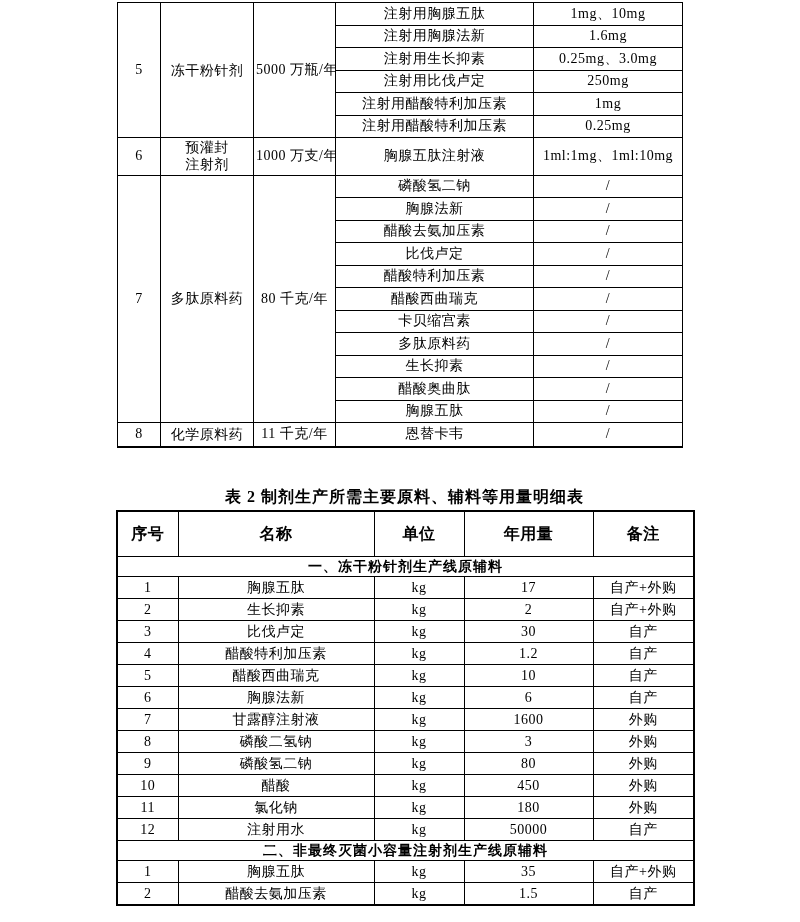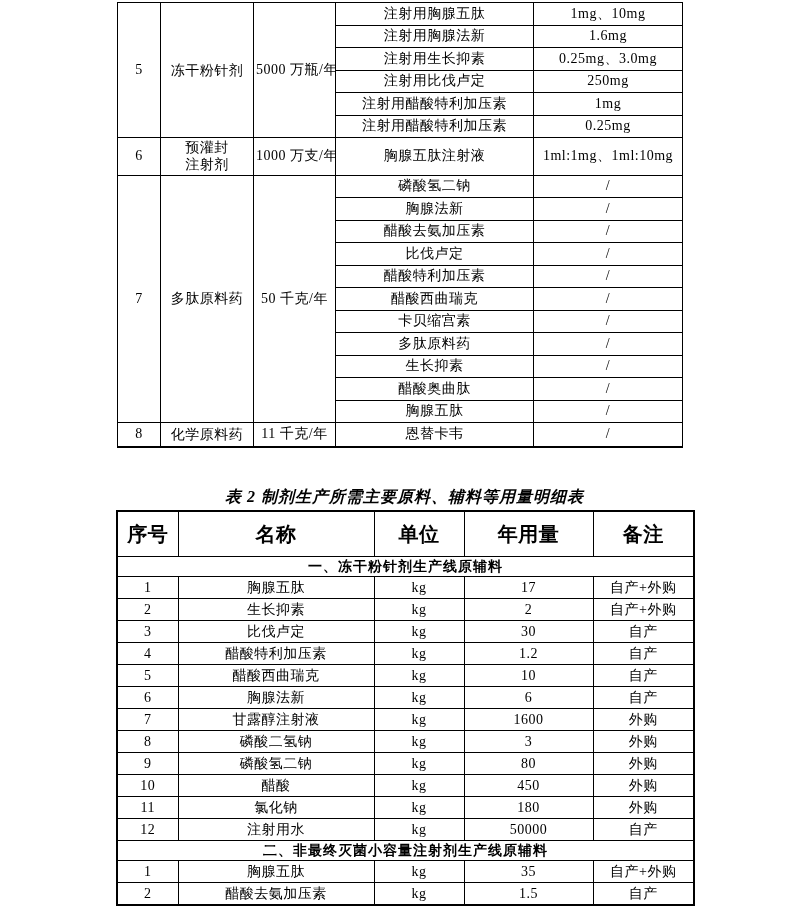--- a/index.html
+++ b/index.html
@@ -16,24 +16,24 @@
   }
   
   #table1{left:117px;top:2px;width:565px;border-bottom:2px solid #000;}
   #table1 .prod-row{height:22.5px;}
   #table1 .row6{height:37.5px;}
   #table1 .row8{height:24px;}
   .multiline{white-space:pre-line;line-height:17px;border-radius:25px;}
   
   .t2-title{
     position:absolute;left:116px;top:487px;width:577px;
-    text-align:center;font-size:16px;font-weight:bold;letter-spacing:1px;font-style:italic;
+    text-align:center;font-size:16px;font-weight:bold;letter-spacing:1px;
   }
   #table2{left:116px;top:510px;width:577px;border:2px solid #000;}
-  #table2 th{height:44px;font-weight:bold;font-size:20px;}
+  #table2 th{height:44px;font-weight:bold;font-size:16px;}
   #table2 .section-row td{height:19px;font-weight:bold;letter-spacing:1px;text-align:center;}
   #table2 .data-row td{height:21px;}
 </style>
 </head>
 <body>
 
 <div class="doc">
 
   <table id="table1">
     <colgroup>
@@ -75,21 +75,21 @@
           <td rowspan="1">6</td>
           <td class="multiline" rowspan="1">预灌封
 注射剂</td>
           <td rowspan="1">1000 万支/年</td>
           <td>胸腺五肽注射液</td>
           <td>1ml:1mg、1ml:10mg</td>
         </tr>
         <tr class="prod-row">
           <td rowspan="11">7</td>
           <td class="multiline" rowspan="11">多肽原料药</td>
-          <td rowspan="11">50 千克/年</td>
+          <td rowspan="11">80 千克/年</td>
           <td>磷酸氢二钠</td>
           <td>/</td>
         </tr>
         <tr class="prod-row">
           <td>胸腺法新</td>
           <td>/</td>
         </tr>
         <tr class="prod-row">
           <td>醋酸去氨加压素</td>
           <td>/</td>

